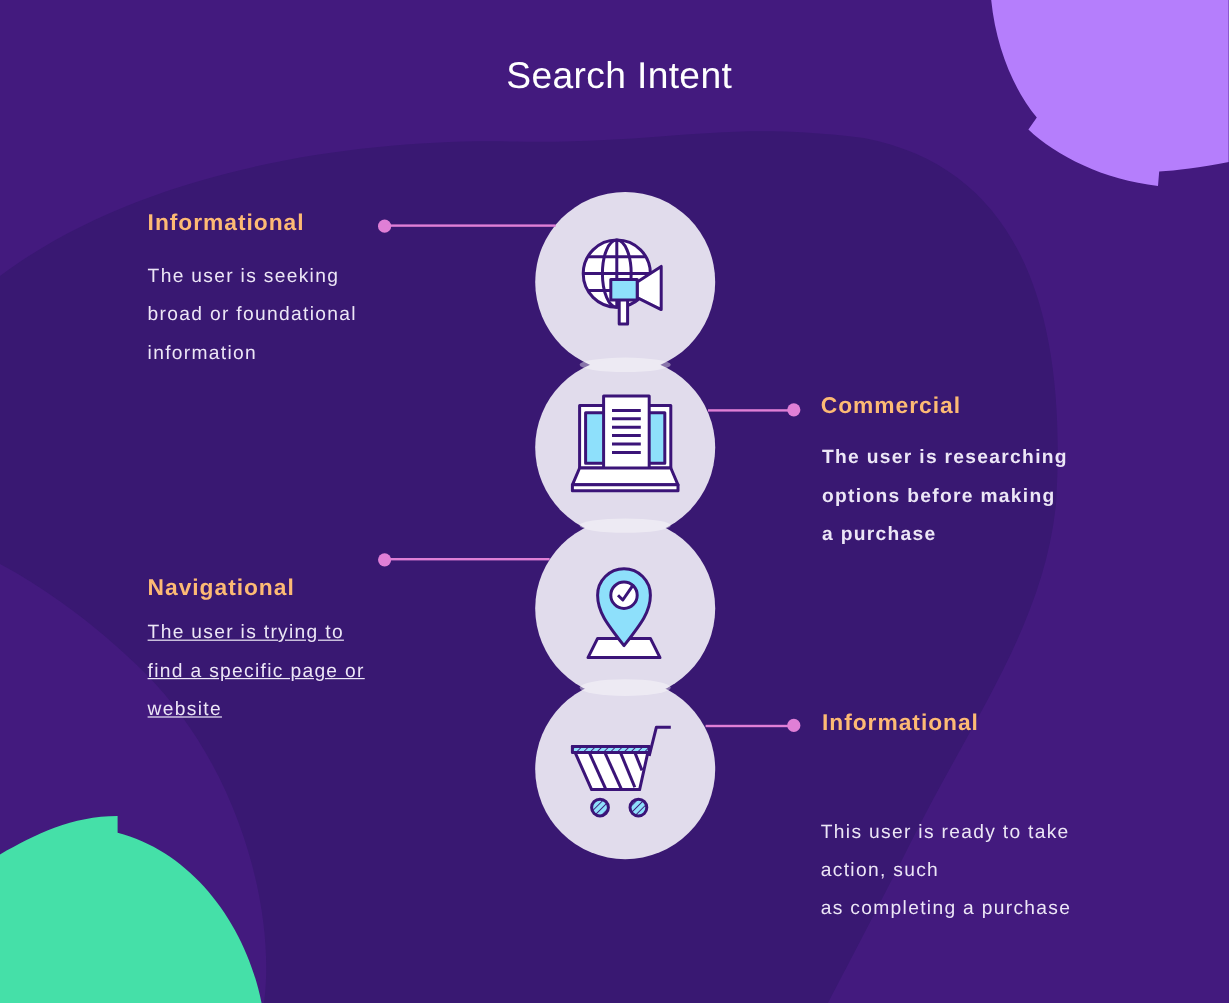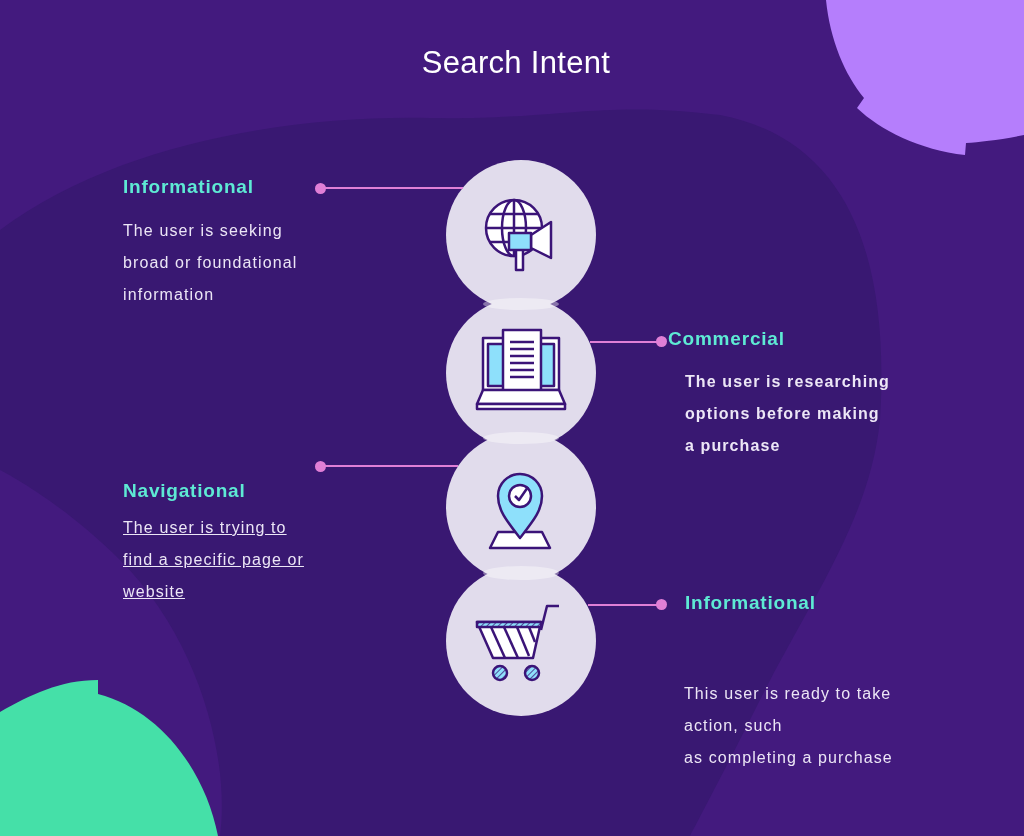--- a/index.html
+++ b/index.html
@@ -8,21 +8,21 @@
       background: #431a7e;
       font-family: "Liberation Sans", "DejaVu Sans", sans-serif;
       position: relative;
     }
     .bg-svg { position: absolute; left: 0; top: 0; width: 1024px; height: 836px; }
     .title {
       position: absolute; left: 0; width: 1032px; top: 45px;
       text-align: center; color: #ffffff; font-size: 31px; letter-spacing: 0.3px;
     }
     .heading {
-      position: absolute; color: #5eead4; font-weight: bold; font-size: 19px; letter-spacing: 0.8px;
+      position: absolute; color: #fdba74; font-weight: bold; font-size: 19px; letter-spacing: 0.8px;
     }
     .desc {
       position: absolute; color: #ece6f6; font-size: 16px; line-height: 32px; letter-spacing: 1.1px;
       white-space: pre-line;
     }
     .connector { position: absolute; height: 2px; background: #e07fd6; }
     .dot { position: absolute; width: 11px; height: 11px; border-radius: 50%; background: #e07fd6; }
     .icon-circle {
       position: absolute; width: 150px; height: 150px; border-radius: 50%;
       background: #e1dcec; display: flex; align-items: center; justify-content: center;
@@ -109,21 +109,21 @@
 
 <div class="heading" style="left:123px; top:176px;">Informational</div>
 <div class="dot" style="left:315px; top:183px;"></div>
 <div class="connector" style="left:320px; top:187px; width:143px;"></div>
 <div class="desc" style="left:123px; top:215px;">The user is seeking
 broad or foundational
 information</div>
 
 <div class="connector" style="left:590px; top:341px; width:72px;"></div>
 <div class="dot" style="left:656px; top:336px;"></div>
-<div class="heading" style="left:668px; top:328px;">Commercial</div>
+<div class="heading" style="left:684px; top:328px;">Commercial</div>
 <div class="desc" style="left:685px; top:366px;font-weight:bold;">The user is researching
 options before making
 a purchase</div>
 
 <div class="heading" style="left:123px; top:480px;">Navigational</div>
 <div class="dot" style="left:315px; top:461px;"></div>
 <div class="connector" style="left:320px; top:465px; width:138px;"></div>
 <div class="desc" style="left:123px; top:512px;text-decoration:underline;">The user is trying to
 find a specific page or
 website</div>

